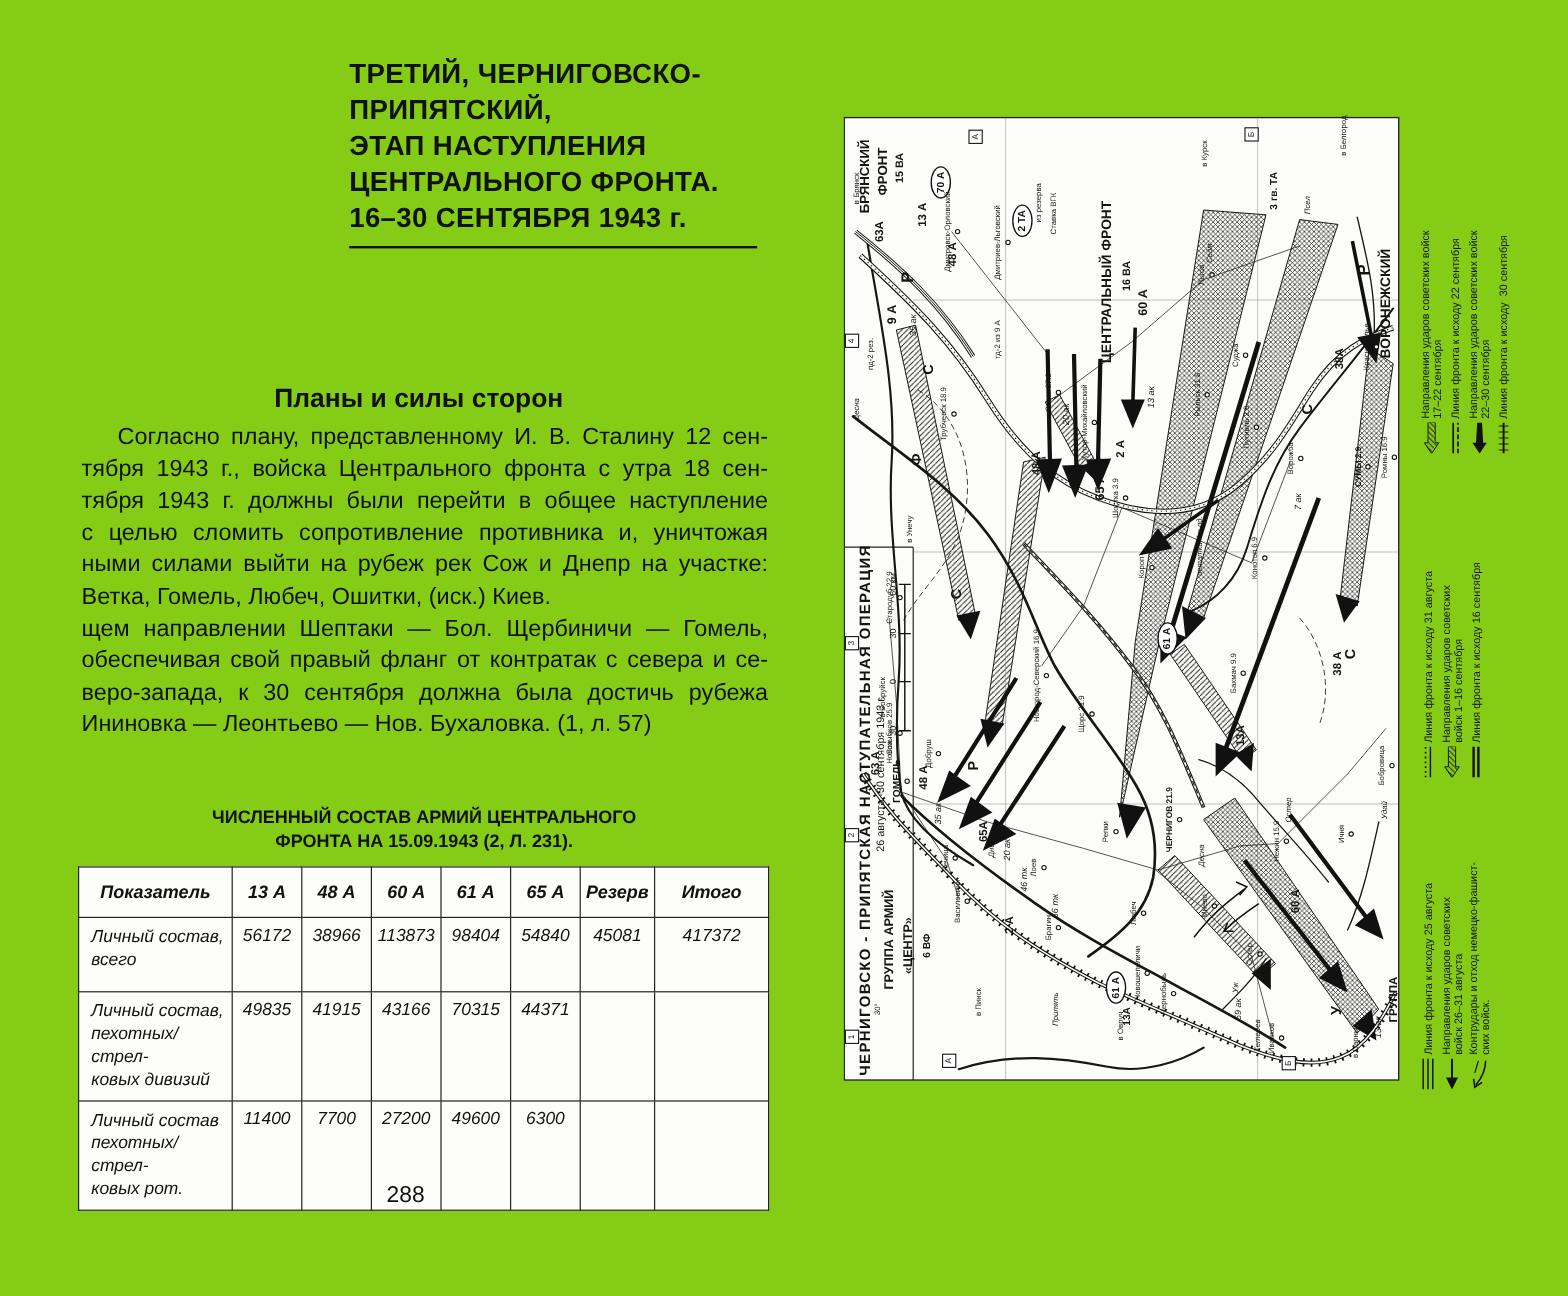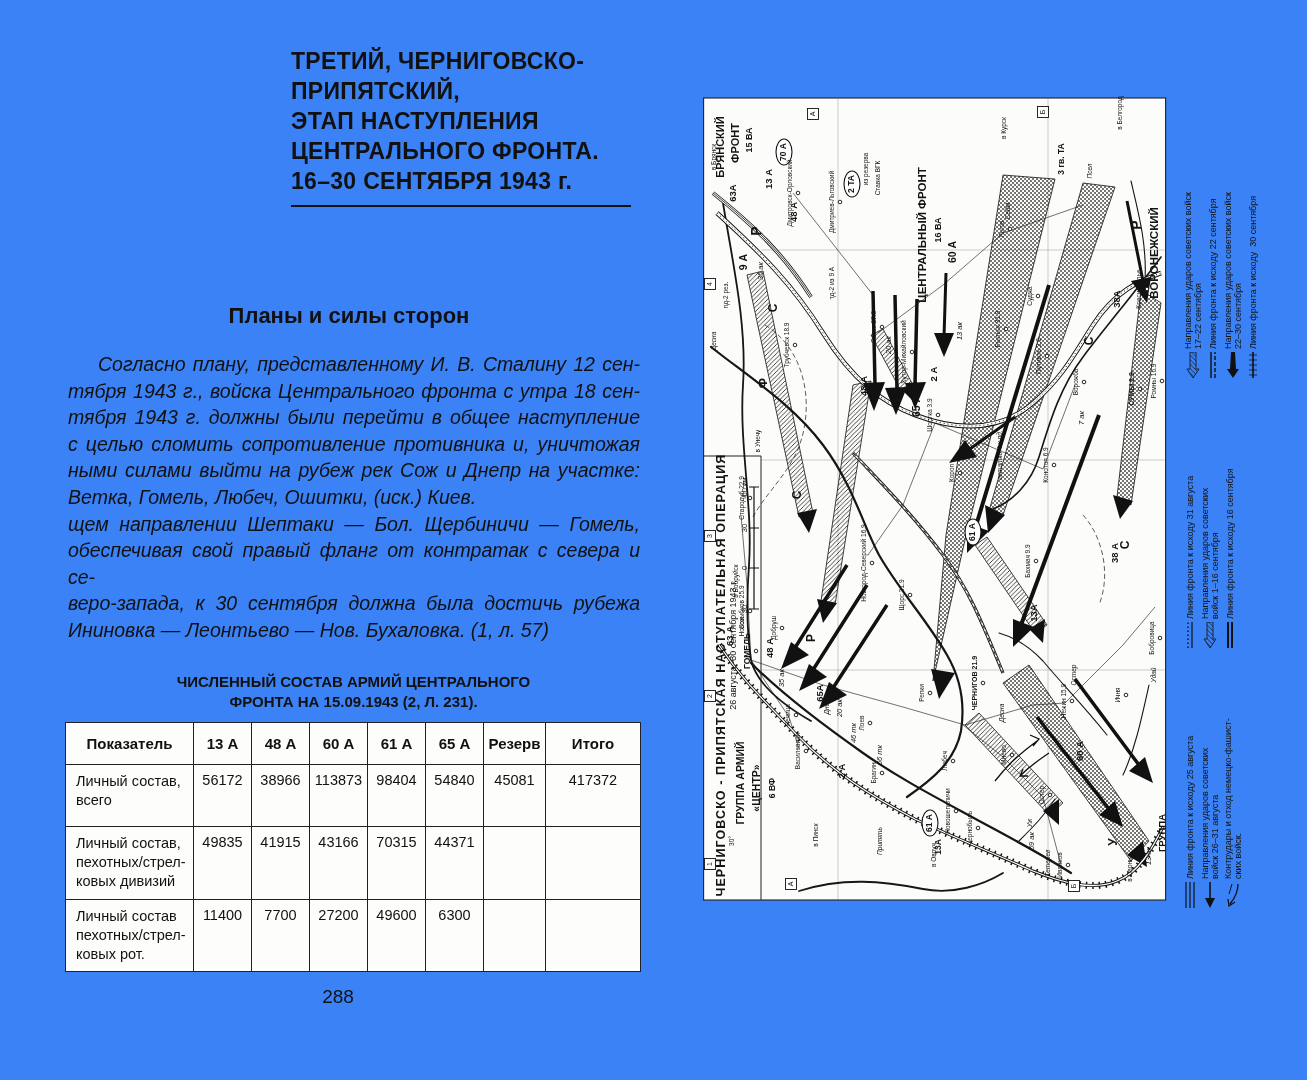--- a/index.html
+++ b/index.html
@@ -1,28 +1,28 @@
 <!DOCTYPE html>
 <html><head>
 <meta charset="utf-8">
 <style>
   html,body{margin:0;padding:0;background:#e9e9e7;}
-  .page{position:relative;width:1307px;height:1080px;background:#3b82f6;color:#111;
+  .page{position:relative;width:1307px;height:1080px;background:#84cc16;color:#111;
         font-family:"Liberation Sans",sans-serif;overflow:hidden;}
   .title-block{position:absolute;left:291px;top:46px;width:340px;font-size:23px;font-weight:bold;
         line-height:30px;white-space:pre-line;padding-bottom:9px;border-bottom:2.5px solid #111;letter-spacing:.3px;}
-  .heading{position:absolute;left:60px;top:303px;width:578px;margin:0;text-align:center;
+  .heading{position:absolute;left:60px;top:319px;width:578px;margin:0;text-align:center;
         font-size:22px;font-weight:bold;}
   .bodytext{position:absolute;left:68px;top:351px;width:572px;font-size:19.5px;line-height:26.6px;}
-  .pline{text-align:justify;text-align-last:justify;font-style:italic;}
+  .pline{text-align:justify;text-align-last:justify;}
   .pline.first{text-indent:30px;}
   .pline.last{text-align-last:left;}
   .tcaption{position:absolute;left:65px;top:672px;width:577px;text-align:center;font-weight:bold;
         font-size:15px;line-height:20px;white-space:pre-line;}
-  table.strength{position:absolute;left:65px;top:722px;border-collapse:collapse;table-layout:fixed;background:#fdfdfc;}
+  table.strength{position:absolute;left:65px;top:722px;border-collapse:collapse;table-layout:fixed;background:#fdfdfc;font-style:italic;}
   table.strength th,table.strength td{border:1.6px solid #222;font-size:14.5px;padding:7px 3px;
         text-align:center;vertical-align:top;}
   table.strength th{font-size:15px;vertical-align:middle;padding:12px 3px;}
   table.strength td.rowhead{text-align:left;padding-left:10px;white-space:pre-line;line-height:19px;}
   table.strength tbody tr:nth-child(1){height:62px;}
   table.strength tbody tr:nth-child(2){height:73px;}
   table.strength tbody tr:nth-child(3){height:66px;}
   .pagenum{position:absolute;left:296px;top:986px;width:84px;text-align:center;font-size:19px;}
   .map-wrap{position:absolute;left:703px;top:85px;width:600px;height:840px;}
   .map-wrap svg.mainmap{position:absolute;left:0;top:0;}

